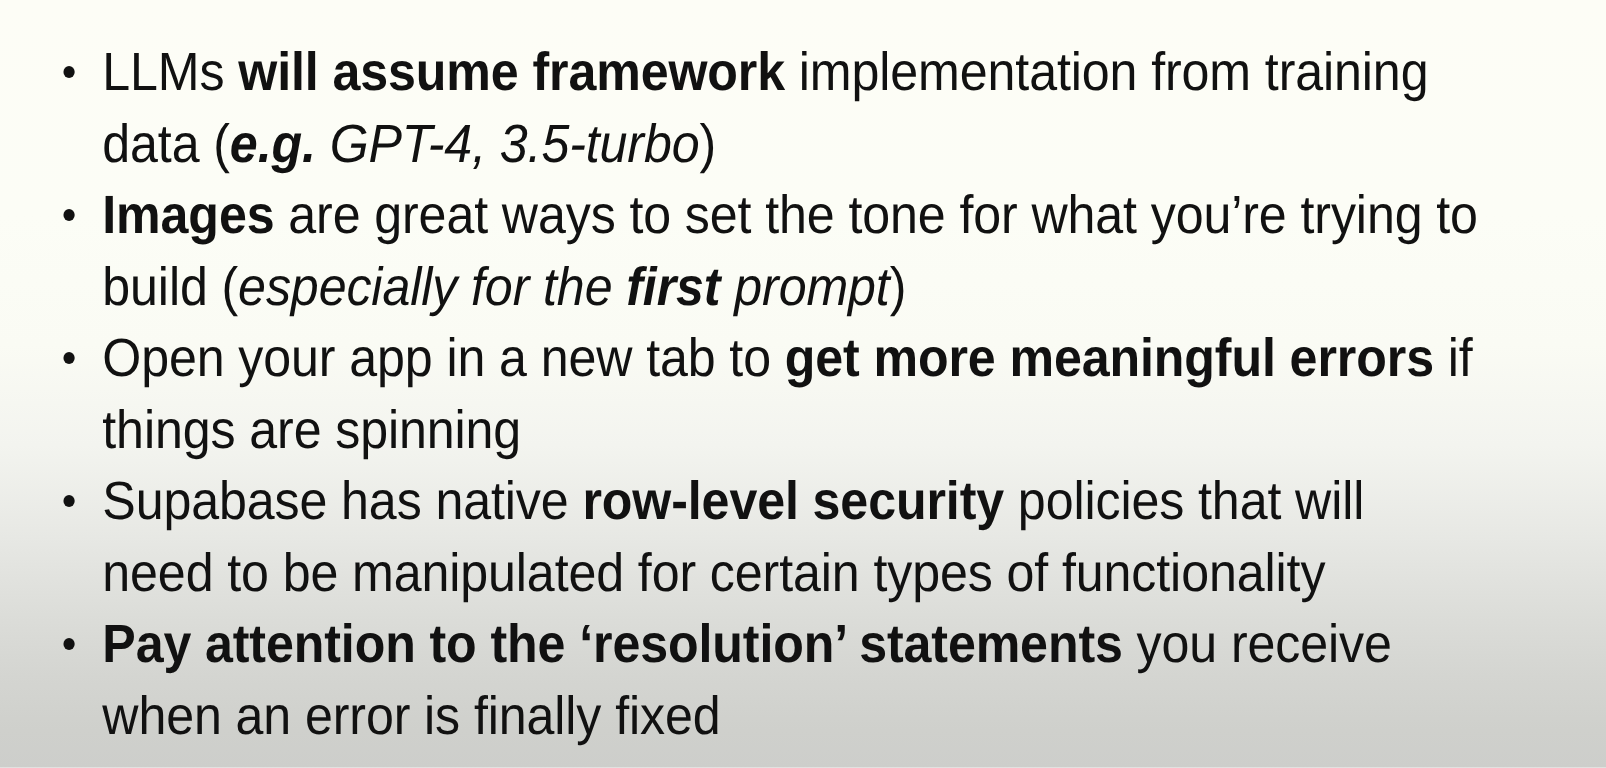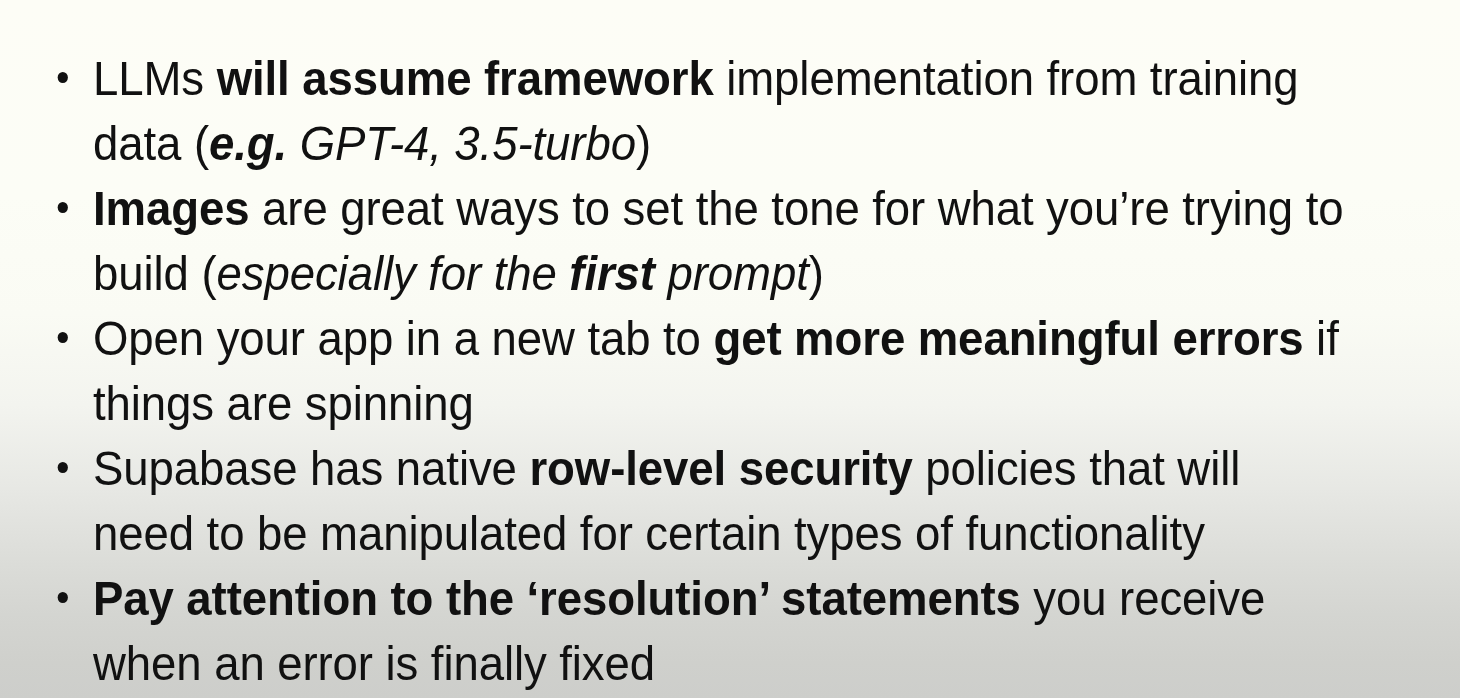--- a/index.html
+++ b/index.html
@@ -33,21 +33,21 @@
     );
     overflow: hidden;
   }
 
   #bullet-list {
     list-style: none;
     margin: 0;
     padding: 0;
     position: absolute;
     left: 0;
-    top: 46px;
+    top: 34px;
     width: 1460px;
   }
 
   .bullet-item {
     position: relative;
     padding-left: 100px;
     padding-right: 14px;
     margin: 0;
     font-size: 49px;
     line-height: 65px;

